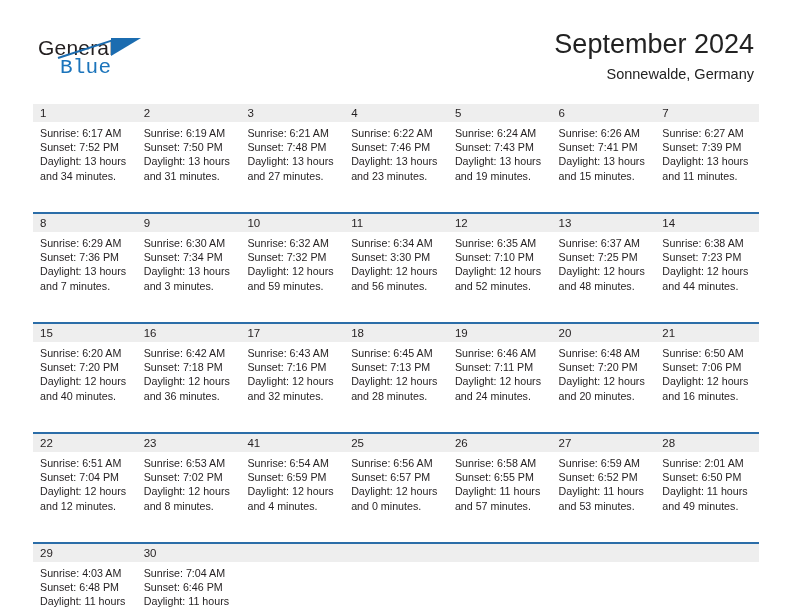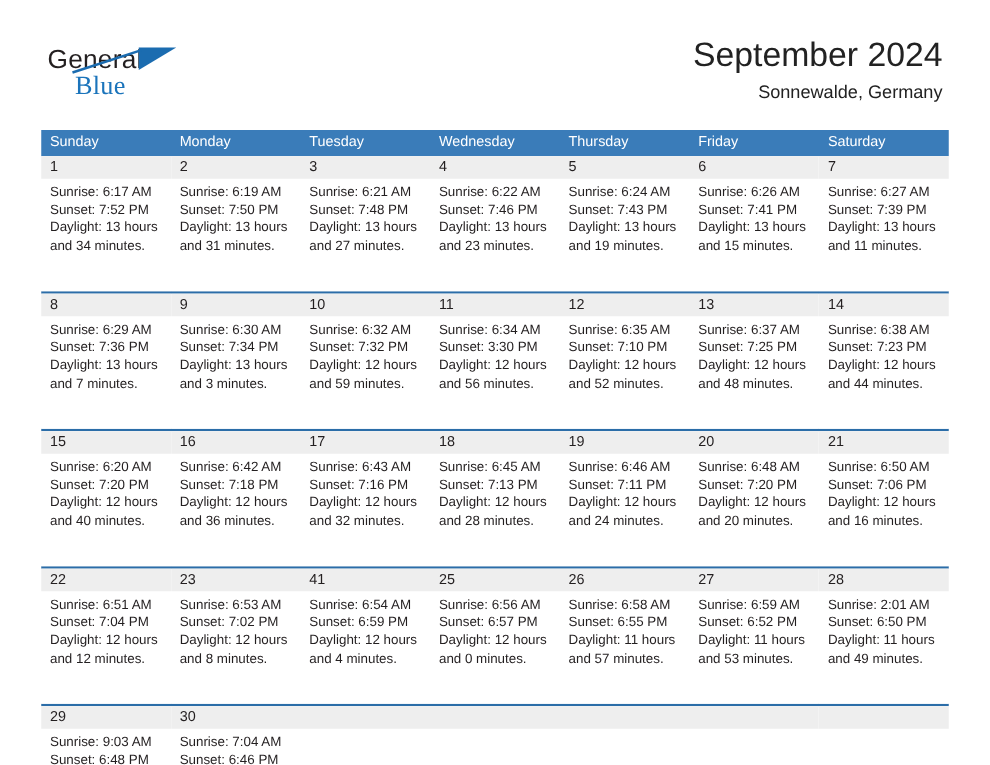--- a/index.html
+++ b/index.html
@@ -47,21 +47,21 @@
     color: #231f20;
     font-family: "Liberation Sans", sans-serif;
   }
   .brand-blue {
     position: absolute;
     left: 22px;
     top: 20px;
     font-size: 21px;
     letter-spacing: 0.2px;
     color: #1b74bb;
-    font-family: Liberation Serif, serif;
+    font-family: Liberation Mono, monospace;
   }
   .brand-triangle {
     position: absolute;
     left: 73px;
     top: 2px;
     width: 0;
     height: 0;
     border-left: 30px solid #1b6cb0;
     border-bottom: 18px solid transparent;
   }
@@ -179,29 +179,20 @@
 
     <div class="title-block">
       <div class="cal-title">September 2024</div>
       <div class="cal-subtitle">Sonnewalde, Germany</div>
     </div>
 
   </div>
 
   <div class="calendar">
 
-    <div class="weekday-row">
-      <div class="weekday-cell">Sunday</div>
-      <div class="weekday-cell">Monday</div>
-      <div class="weekday-cell">Tuesday</div>
-      <div class="weekday-cell">Wednesday</div>
-      <div class="weekday-cell">Thursday</div>
-      <div class="weekday-cell">Friday</div>
-      <div class="weekday-cell">Saturday</div>
-    </div>
 
     <div class="week-row first">
       <div class="day-cell">
         <div class="day-number-band">1</div>
         <div class="day-body">
           <div class="day-line">Sunrise: 6:17 AM</div>
           <div class="day-line">Sunset: 7:52 PM</div>
           <div class="day-line">Daylight: 13 hours</div>
           <div class="day-line">and 34 minutes.</div>
         </div>
@@ -457,21 +448,21 @@
           <div class="day-line">Daylight: 11 hours</div>
           <div class="day-line">and 49 minutes.</div>
         </div>
       </div>
     </div>
 
     <div class="week-row">
       <div class="day-cell">
         <div class="day-number-band">29</div>
         <div class="day-body">
-          <div class="day-line">Sunrise: 9:03 AM</div>
+          <div class="day-line">Sunrise: 4:03 AM</div>
           <div class="day-line">Sunset: 6:48 PM</div>
           <div class="day-line">Daylight: 11 hours</div>
           <div class="day-line">and 45 minutes.</div>
         </div>
       </div>
       <div class="day-cell">
         <div class="day-number-band">30</div>
         <div class="day-body">
           <div class="day-line">Sunrise: 7:04 AM</div>
           <div class="day-line">Sunset: 6:46 PM</div>

